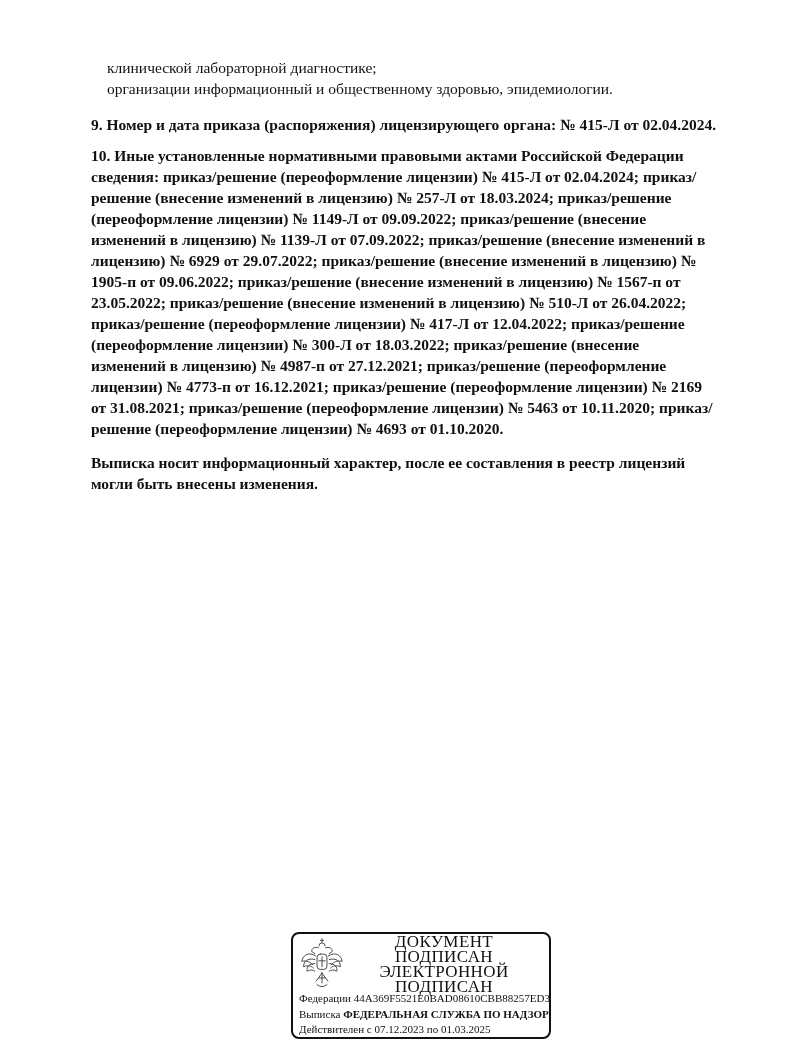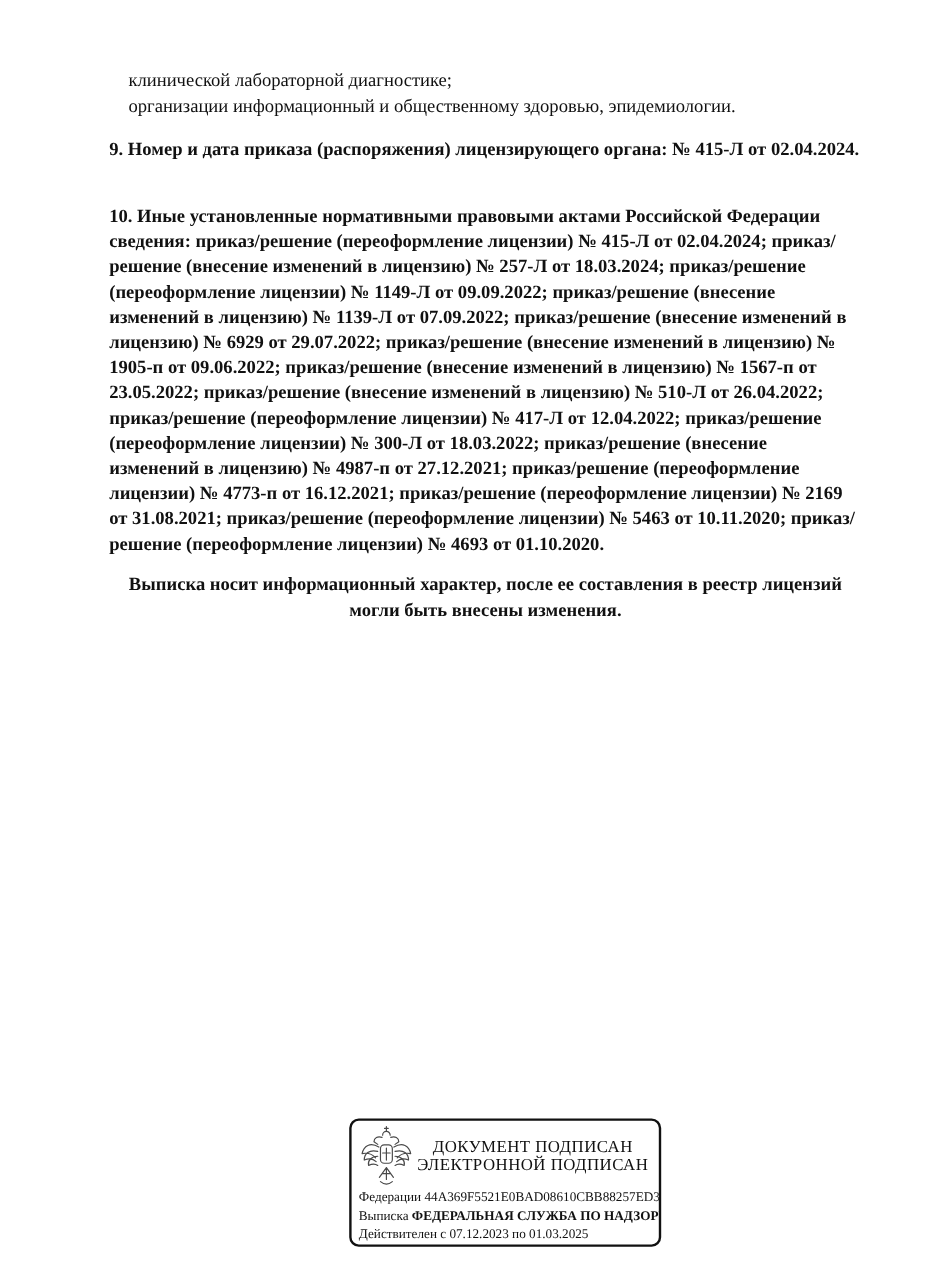--- a/index.html
+++ b/index.html
@@ -29,22 +29,22 @@
     padding-left: 16px;
   }
   .activity-line {
     margin: 0;
   }
   .para {
     margin: 0;
     font-weight: bold;
   }
   .para-9  { margin-top: 15px; }
-  .para-10 { margin-top: 35px; }
-  .closing { margin-top: 13px; text-align: center; }
+  .para-10 { margin-top: 10px; }
+  .closing { margin-top: 13px; }
 
   
   .stamp {
     position: absolute;
     left: 291px;
     top: 932px;
     width: 260px;
     height: 107px;
     box-sizing: border-box;
     border: 2px solid #111111;
@@ -61,21 +61,21 @@
   .emblem {
     flex: 0 0 auto;
     width: 46px;
     height: 54px;
     display: inline-block;
   }
   .emblem svg { width: 100%; height: 100%; }
   .stamp-title {
     flex: 1 1 auto;
     text-align: center;
-    font-size: 14px;
+    font-size: 17px;
     line-height: 15px;
     letter-spacing: 0.4px;
     padding-right: 6px;
     color: #111111;
   }
   .stamp-line {
     font-size: 11px;
     line-height: 15.5px;
     white-space: nowrap;
     color: #111111;

